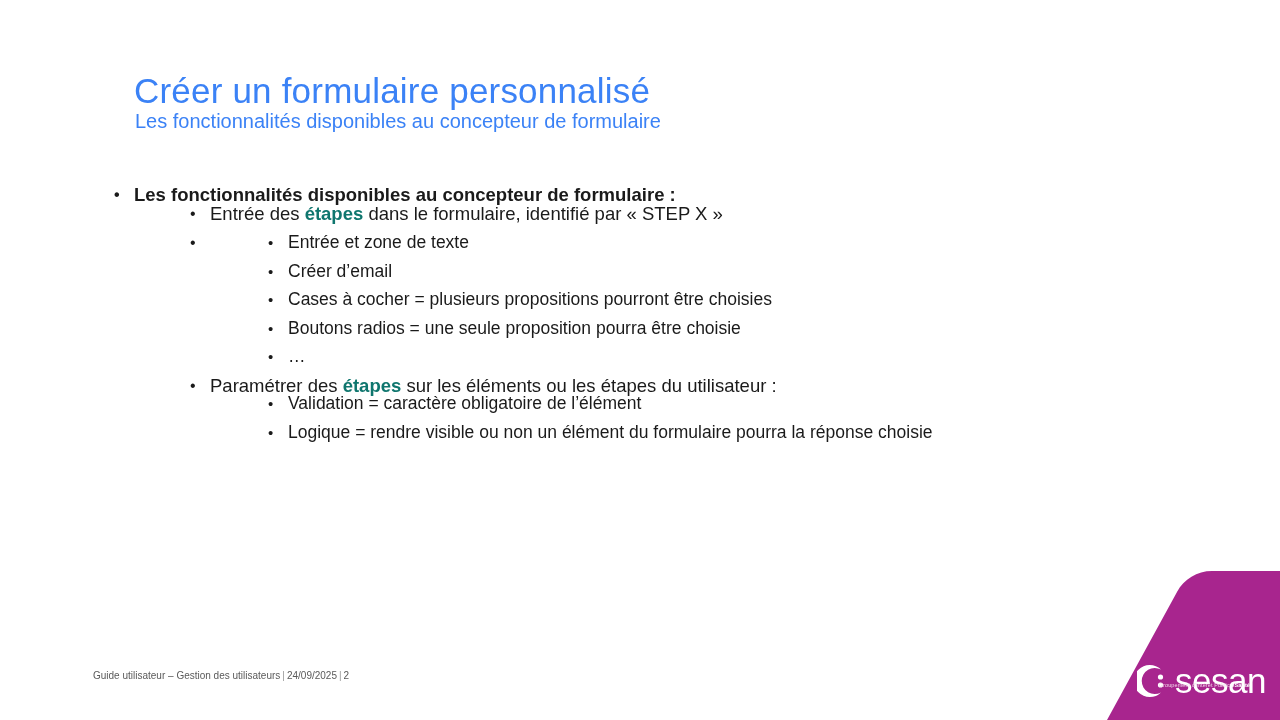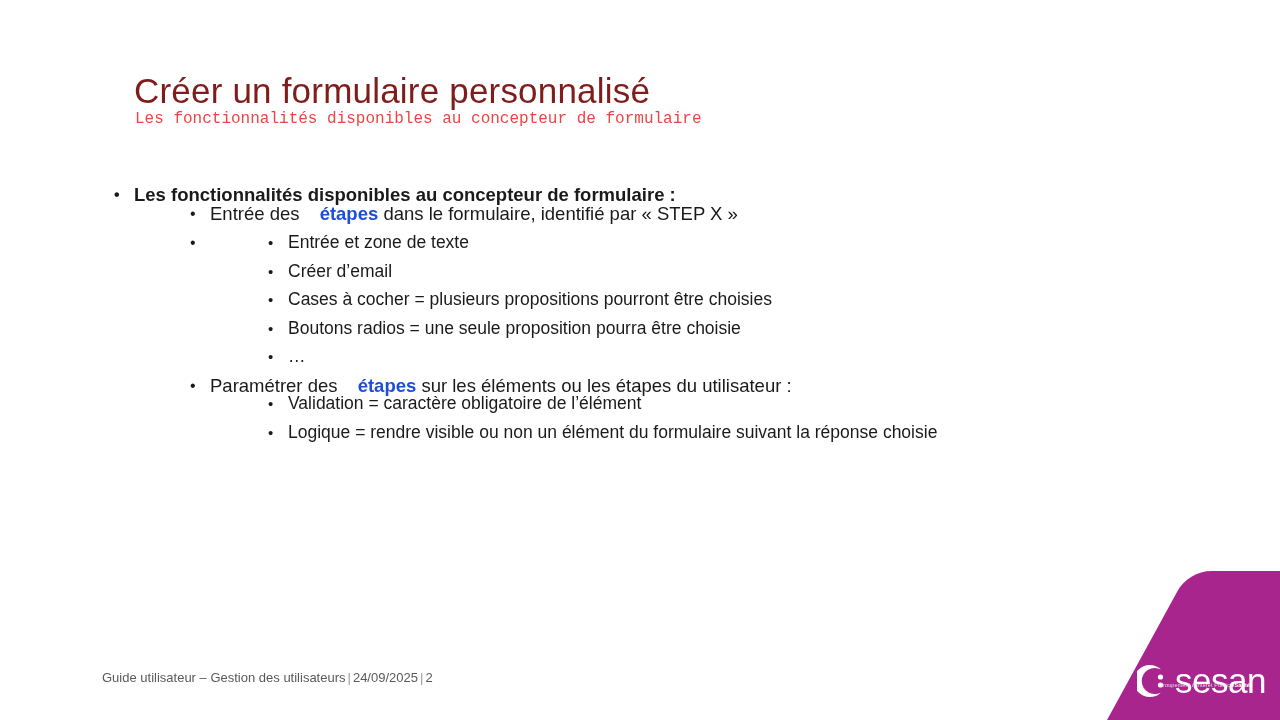--- a/index.html
+++ b/index.html
@@ -19,34 +19,33 @@
     width: 1280px;
     height: 720px;
     background: #ffffff;
     overflow: hidden;
   }
   .title {
     position: absolute;
     left: 134px;
     top: 48px;
     font-size: 35px;
-    color: #7f1d1d;
+    color: #3b82f6;
     font-weight: normal;
     letter-spacing: 0.2px;
     white-space: nowrap;
   }
   .subtitle {
     position: absolute;
     left: 135px;
     top: 110px;
-    font-size: 16px;
-    color: #ef4444;
-    font-weight: normal;
-    white-space: nowrap;
-    font-family: Liberation Mono, monospace;
+    font-size: 20px;
+    color: #3b82f6;
+    font-weight: normal;
+    white-space: nowrap;
   }
   .body-block {
     position: absolute;
     left: 106px;
     top: 186px;
     width: 1040px;
   }
   ul.lvl {
     list-style: none;
     margin: 0;
@@ -96,33 +95,31 @@
   .l3 > li.item {
     font-size: 17.5px;
     padding-left: 32px;
     margin-bottom: 11px;
     font-weight: normal;
     margin-left: 46px;
   }
   .l3 > li.item > .bullet { font-size: 15px; left: 12px; top: 1px; }
 
   .accent {
-    color: #1d4ed8;
+    color: #0f766e;
     font-weight: bold;
-    margin-left: 15px;
   }
 
   .footer {
     position: absolute;
     left: 93px;
     top: 670px;
-    font-size: 13px;
+    font-size: 10px;
     color: #5a5a5a;
     white-space: nowrap;
-    margin-left: 9px;
   }
   .footer .sep {
     color: #9a9a9a;
     padding: 0 2px;
   }
   .footer .page {
     color: #5a5a5a;
   }
 
   
@@ -223,21 +220,21 @@
             <span class="bullet">•</span>
             <span class="txt"><span>Paramétrer des </span><span class="accent">étapes</span><span> sur les éléments ou les étapes du utilisateur :</span></span>
 
             <ul class="lvl l3">
               <li class="item">
                 <span class="bullet">•</span>
                 <span class="txt">Validation = caractère obligatoire de l’élément</span>
               </li>
               <li class="item">
                 <span class="bullet">•</span>
-                <span class="txt">Logique = rendre visible ou non un élément du formulaire suivant la réponse choisie</span>
+                <span class="txt">Logique = rendre visible ou non un élément du formulaire pourra la réponse choisie</span>
               </li>
             </ul>
           </li>
 
         </ul>
       </li>
     </ul>
   </div>
 
   <div class="footer">

